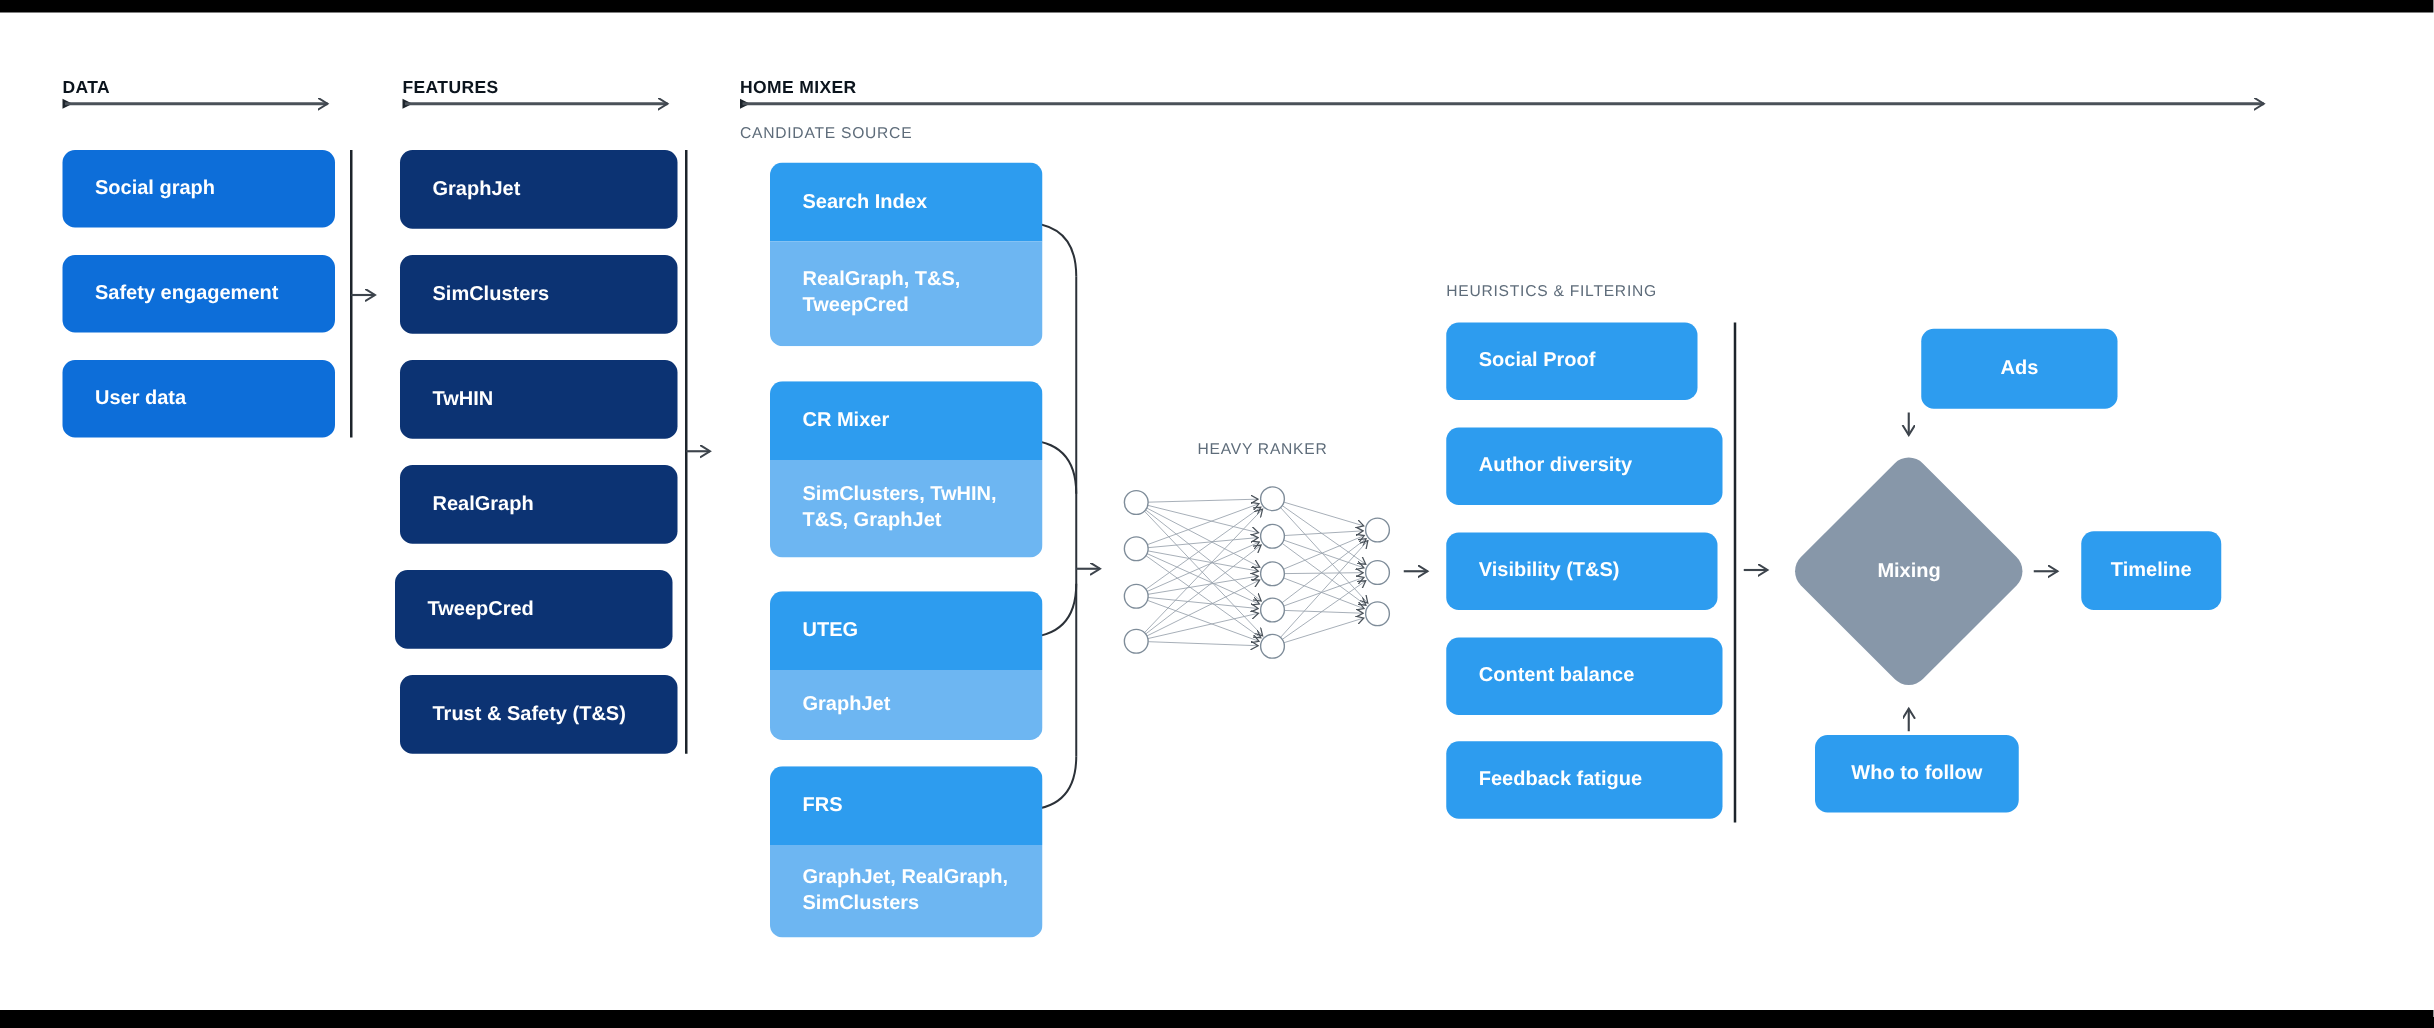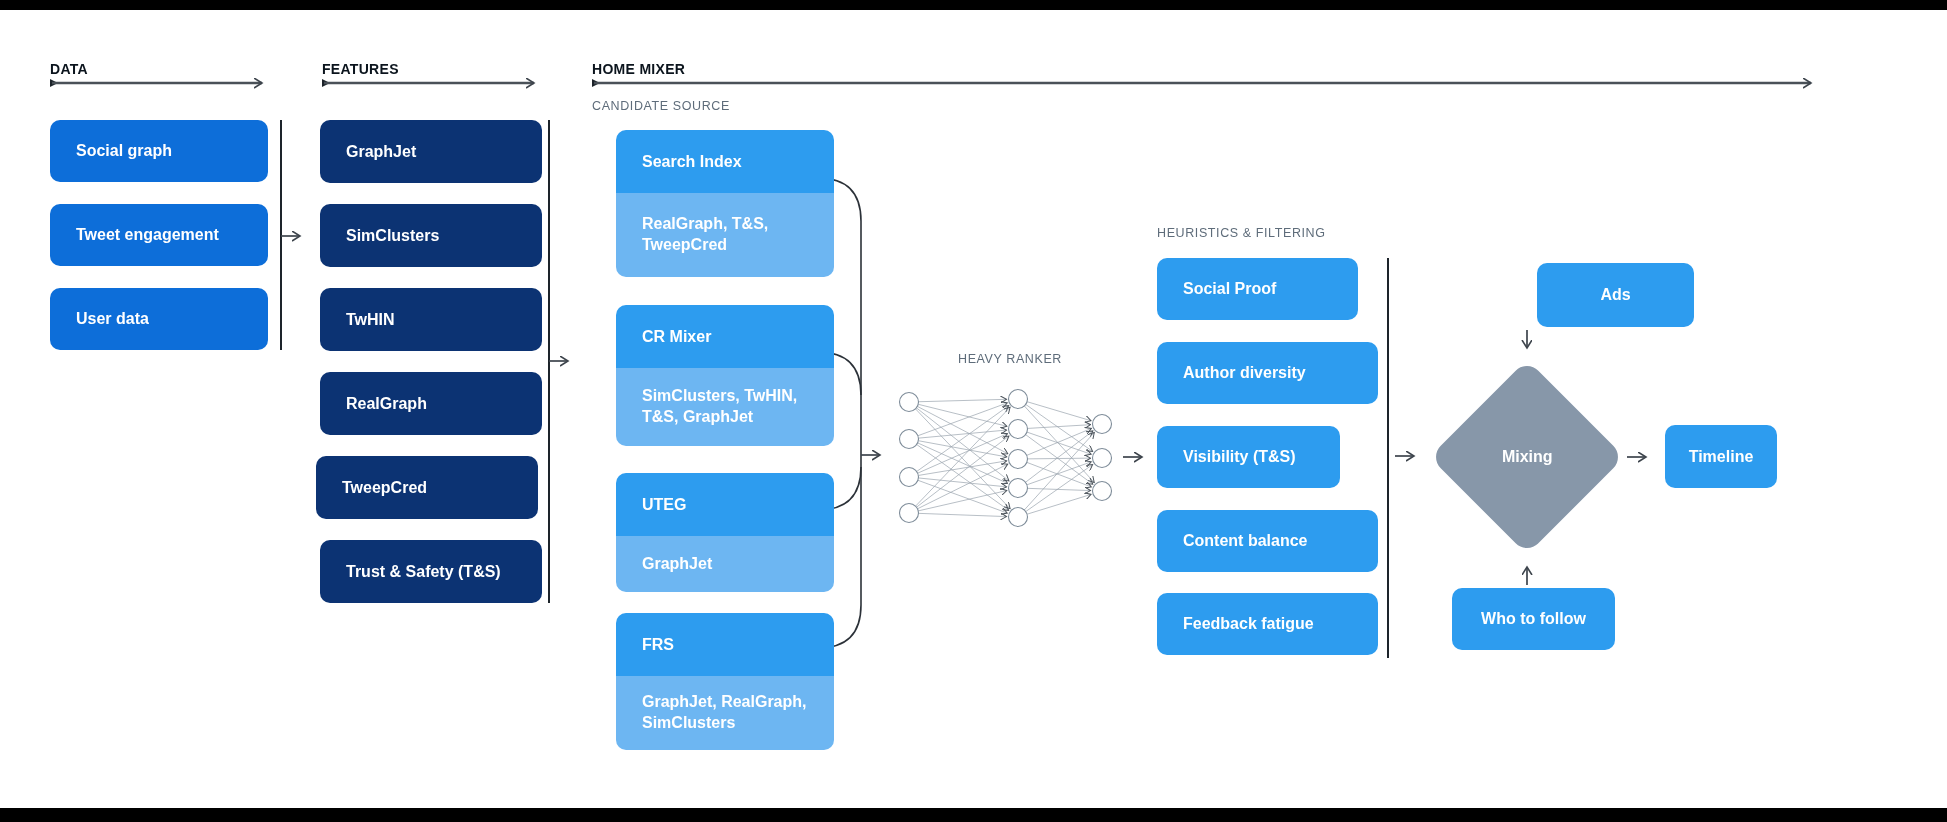--- a/index.html
+++ b/index.html
@@ -138,21 +138,21 @@
         <circle cx="1102" cy="458" r="9.5" class="nn-node"></circle>
         <circle cx="1102" cy="491" r="9.5" class="nn-node"></circle>
       </g>
   </svg>
 
   <div class="sec-header" style="left:50px;top:61px;">DATA</div>
   <div class="sec-header" style="left:322px;top:61px;">FEATURES</div>
   <div class="sec-header" style="left:592px;top:61px;">HOME MIXER</div>
 
   <div class="box box-data" style="left:50px;top:120px;width:218px;height:62px;">Social graph</div>
-  <div class="box box-data" style="left:50px;top:204px;width:218px;height:62px;">Tweet engagement</div>
+  <div class="box box-data" style="left:50px;top:204px;width:218px;height:62px;">Safety engagement</div>
   <div class="box box-data" style="left:50px;top:288px;width:218px;height:62px;">User data</div>
 
   <div class="box box-features" style="left:320px;top:120px;width:222px;height:63px;">GraphJet</div>
   <div class="box box-features" style="left:320px;top:204px;width:222px;height:63px;">SimClusters</div>
   <div class="box box-features" style="left:320px;top:288px;width:222px;height:63px;">TwHIN</div>
   <div class="box box-features" style="left:320px;top:372px;width:222px;height:63px;">RealGraph</div>
   <div class="box box-features" style="left:316px;top:456px;width:222px;height:63px;">TweepCred</div>
   <div class="box box-features" style="left:320px;top:540px;width:222px;height:63px;">Trust &amp; Safety (T&amp;S)</div>
 
   <div class="sub-label" style="left:592px;top:99px;">CANDIDATE SOURCE</div>
@@ -172,21 +172,21 @@
   <div class="card" style="top:613px;height:137px;">
     <div class="card-top">FRS</div>
     <div class="card-sub">GraphJet, RealGraph, SimClusters</div>
   </div>
 
   <div class="sub-label" style="left:958px;top:352px;">HEAVY RANKER</div>
 
   <div class="sub-label" style="left:1157px;top:226px;text-align:right;">HEURISTICS &amp; FILTERING</div>
   <div class="box box-sky" style="left:1157px;top:258px;width:201px;height:62px;">Social Proof</div>
   <div class="box box-sky" style="left:1157px;top:342px;width:221px;height:62px;">Author diversity</div>
-  <div class="box box-sky" style="left:1157px;top:426px;width:183px;height:62px;">Visibility (T&amp;S)</div>
+  <div class="box box-sky" style="left:1157px;top:426px;width:217px;height:62px;">Visibility (T&amp;S)</div>
   <div class="box box-sky" style="left:1157px;top:510px;width:221px;height:62px;">Content balance</div>
   <div class="box box-sky" style="left:1157px;top:593px;width:221px;height:62px;">Feedback fatigue</div>
 
   <div class="box box-sky centered" style="left:1537px;top:263px;width:157px;height:64px;">Ads</div>
   <div class="diamond">
     <span>Mixing</span>
   </div>
   <div class="box box-sky centered" style="left:1452px;top:588px;width:163px;height:62px;">Who to follow</div>
   <div class="box box-sky centered" style="left:1665px;top:425px;width:112px;height:63px;">Timeline</div>
 

